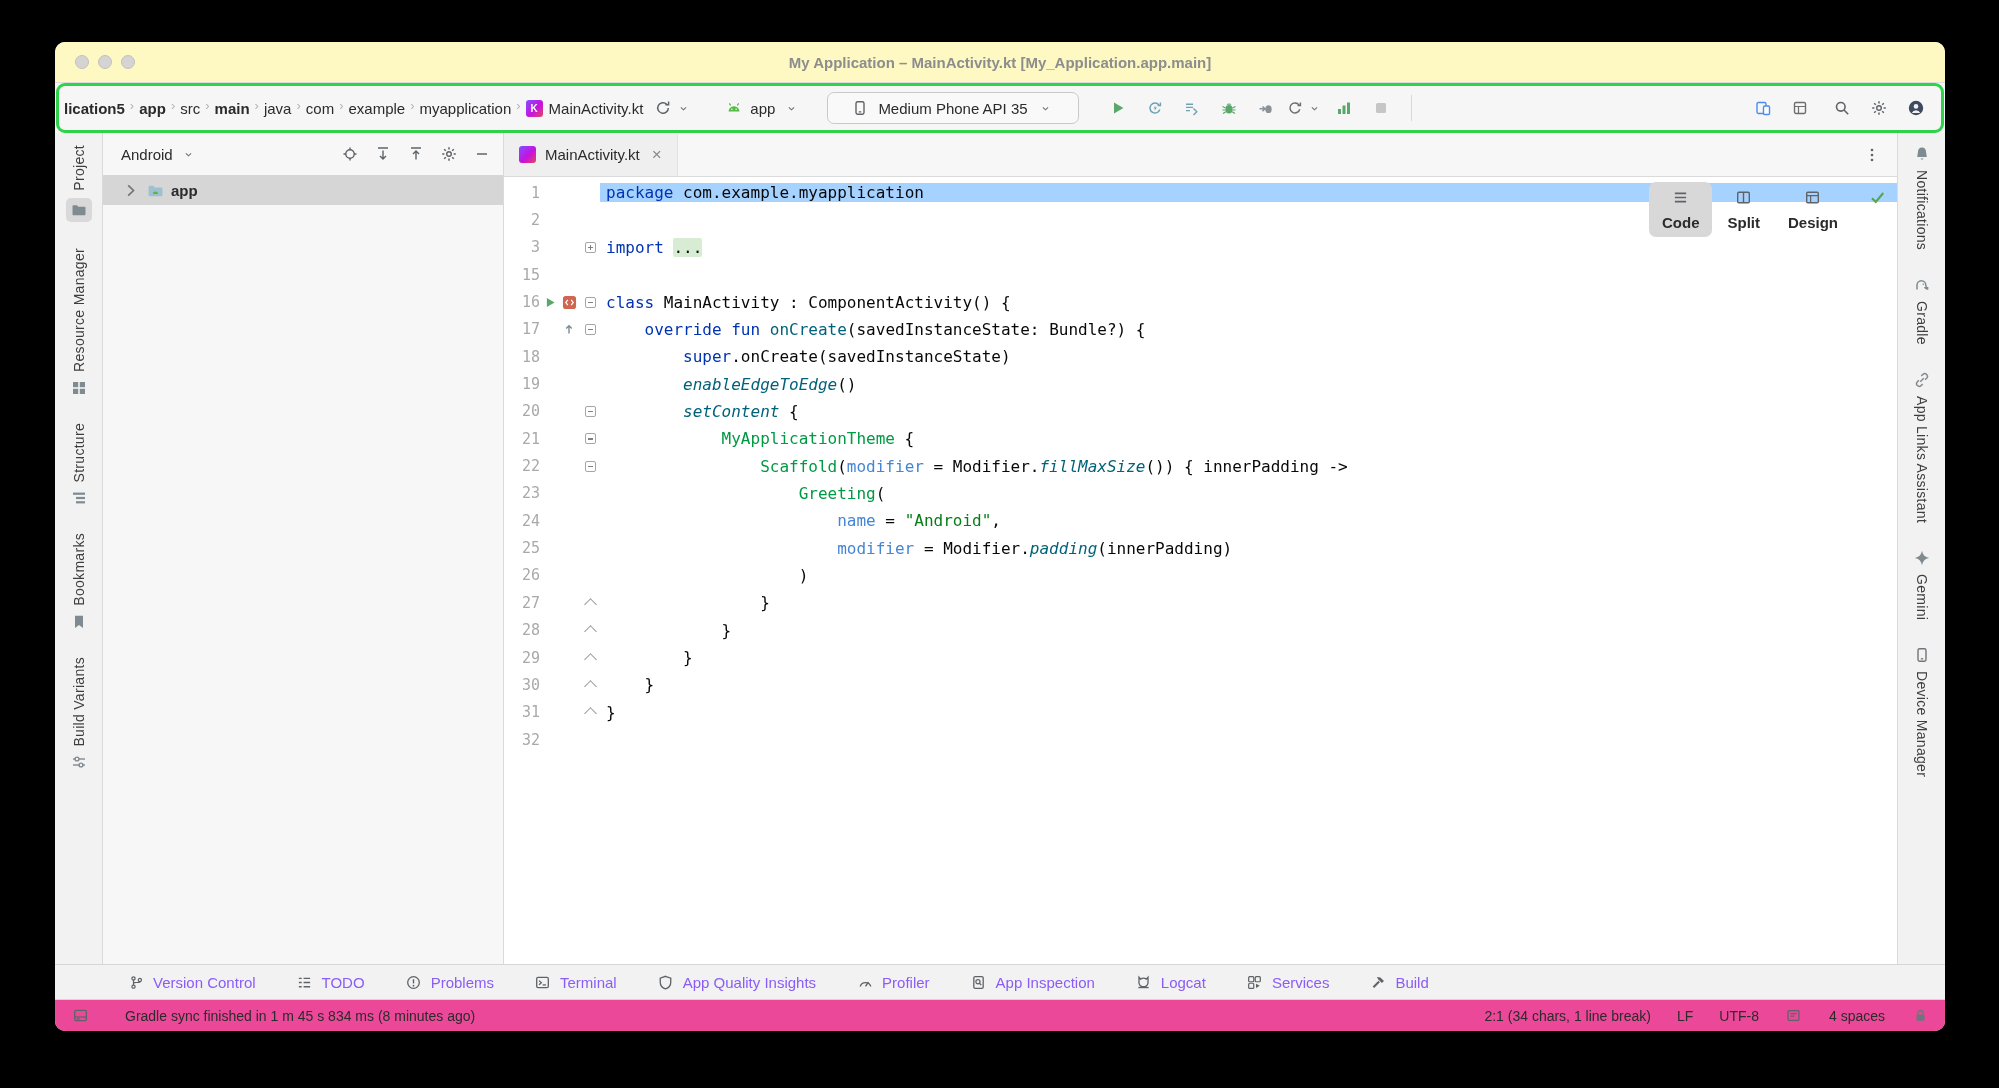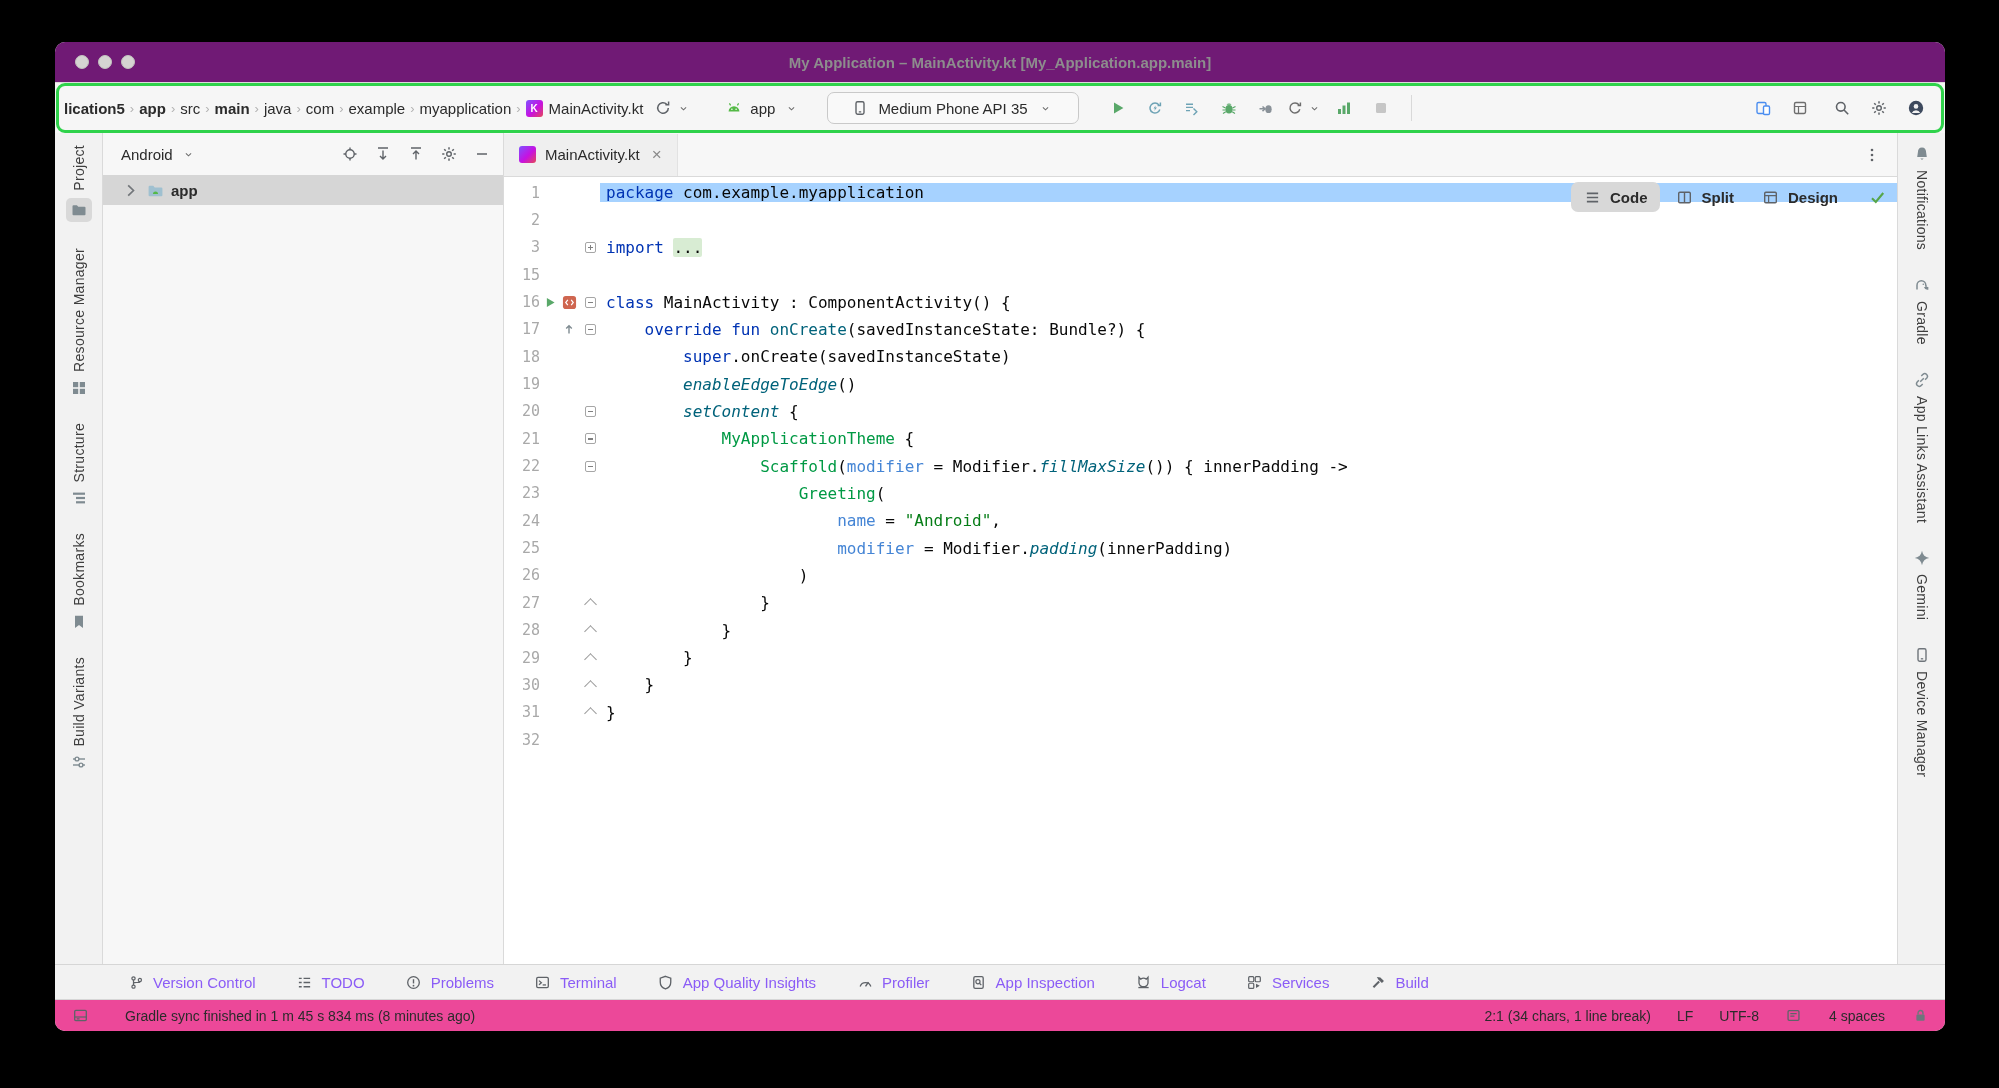--- a/index.html
+++ b/index.html
@@ -2,31 +2,31 @@
 <html><head>
 <meta charset="utf-8">
 <style>
   html,body{margin:0;padding:0;}
   body{width:1999px;height:1088px;background:#000;position:relative;overflow:hidden;
        font-family:"Liberation Sans",sans-serif;-webkit-font-smoothing:antialiased;}
   .window{position:absolute;left:55px;top:42px;width:1890px;height:989px;background:#f7f7f7;
           border-radius:10px;overflow:hidden;display:flex;flex-direction:column;
           box-shadow:0 25px 70px rgba(0,0,0,.65);}
   
-  .titlebar{height:40px;flex:0 0 auto;background:#701a75;border-bottom:1px solid #dcdcdc;
+  .titlebar{height:40px;flex:0 0 auto;background:#fef9c3;border-bottom:1px solid #dcdcdc;
             display:flex;align-items:center;justify-content:center;position:relative;}
   .traffic{position:absolute;left:20px;top:13px;display:flex;gap:9px;}
   .traffic span{width:14px;height:14px;border-radius:50%;background:#d5d4d2;border:1px solid #c2c1bf;box-sizing:border-box;}
   .title-text{font-size:15px;font-weight:700;color:#8d8d8d;}
   
   .toolbar{height:50px;flex:0 0 auto;display:flex;align-items:center;gap:8px;
            padding:0 12px 0 6px;background:#f6f6f6;position:relative;}
   .green-outline{position:absolute;left:1px;right:1px;top:0;bottom:0;border:3px solid #2fd24b;
                  border-radius:9px;box-sizing:border-box;pointer-events:none;z-index:40;}
-  .crumbs{display:flex;align-items:center;gap:1px;font-size:15px;color:#2b2b2b;white-space:nowrap;
+  .crumbs{display:flex;gap:1px;font-size:15px;color:#2b2b2b;white-space:nowrap;
           overflow:hidden;flex:0 1 auto;}
   .crumb{padding:2px 3px;border-radius:4px;display:inline-flex;align-items:center;gap:6px;}
   .crumb.bold{font-weight:700;}
   .crumb-sep{color:#b3b3b3;font-size:13px;padding:0 1px;}
   .icon{display:inline-flex;align-items:center;justify-content:center;width:18px;height:18px;color:#5f6368;}
   .icon svg{width:16px;height:16px;display:block;}
   .caret-ic svg{width:11px;height:11px;}
   .tb-btn{display:flex;align-items:center;justify-content:center;height:34px;min-width:34px;
           border-radius:6px;gap:2px;}
   .tb-group{display:flex;align-items:center;gap:3px;}
@@ -91,21 +91,21 @@
   .code-text.sel{background:#a6d2ff;}
   .tok-kw{color:#0033b3;}
   .tok-fn{color:#00627a;}
   .tok-fni{color:#00627a;font-style:italic;}
   .tok-comp{color:#009944;}
   .tok-param{color:#4585d5;}
   .tok-str{color:#067d17;}
   .tok-fold{background:#d8ecd3;color:#080808;border-radius:2px;}
   .view-switch{position:absolute;top:5px;right:46px;display:flex;gap:2px;z-index:30;
                font-size:15px;font-weight:700;color:#2b2b2b;}
-  .view-btn{display:flex;align-items:center;gap:8px;padding:6px 13px;border-radius:7px;}
+  .view-btn{display:flex;align-items:center;gap:8px;padding:6px 13px;border-radius:7px;flex-direction:column;}
   .view-btn.active{background:#d8d8d8;}
   .view-btn .icon svg{width:15px;height:15px;}
   .insp-check{position:absolute;top:11px;right:11px;z-index:30;}
   .insp-check svg{width:17px;height:17px;}
   
   .toolstrip{height:34px;flex:0 0 auto;background:#f2f2f2;border-top:1px solid #d6d6d6;
              display:flex;align-items:center;padding-left:72px;gap:40px;font-size:15px;color:#8b5cf6;text-align:right;}
   .tool-item{display:flex;align-items:center;gap:8px;}
   .tool-item .icon svg{width:15px;height:15px;}
   .statusbar{height:31px;flex:0 0 auto;background:#ec4899;border-top:1px solid #d6d6d6;

